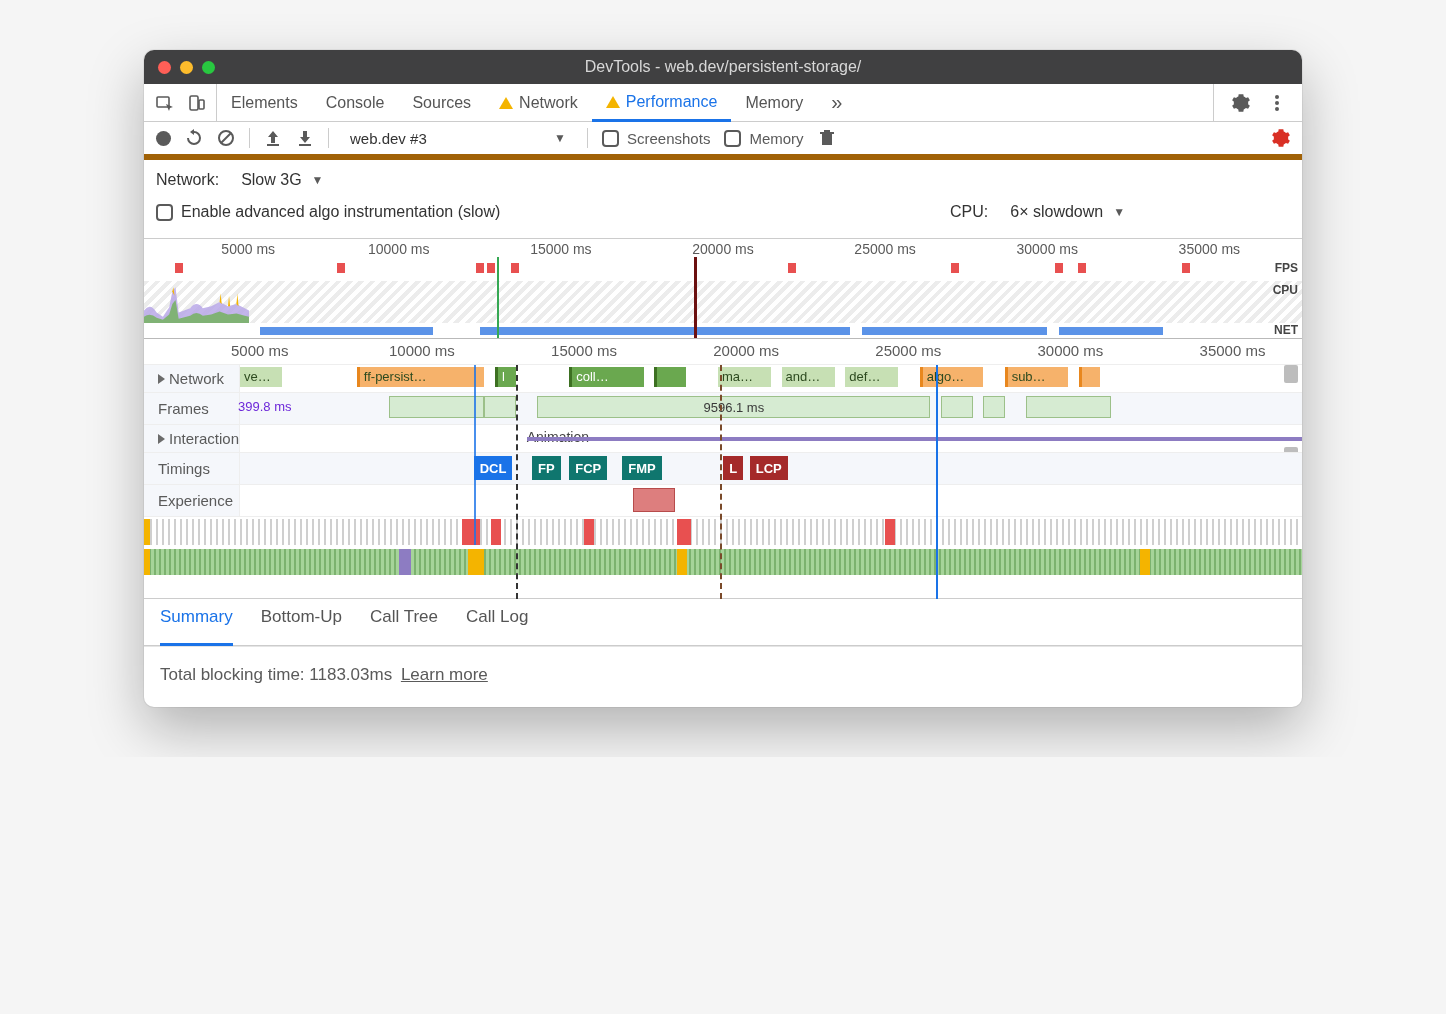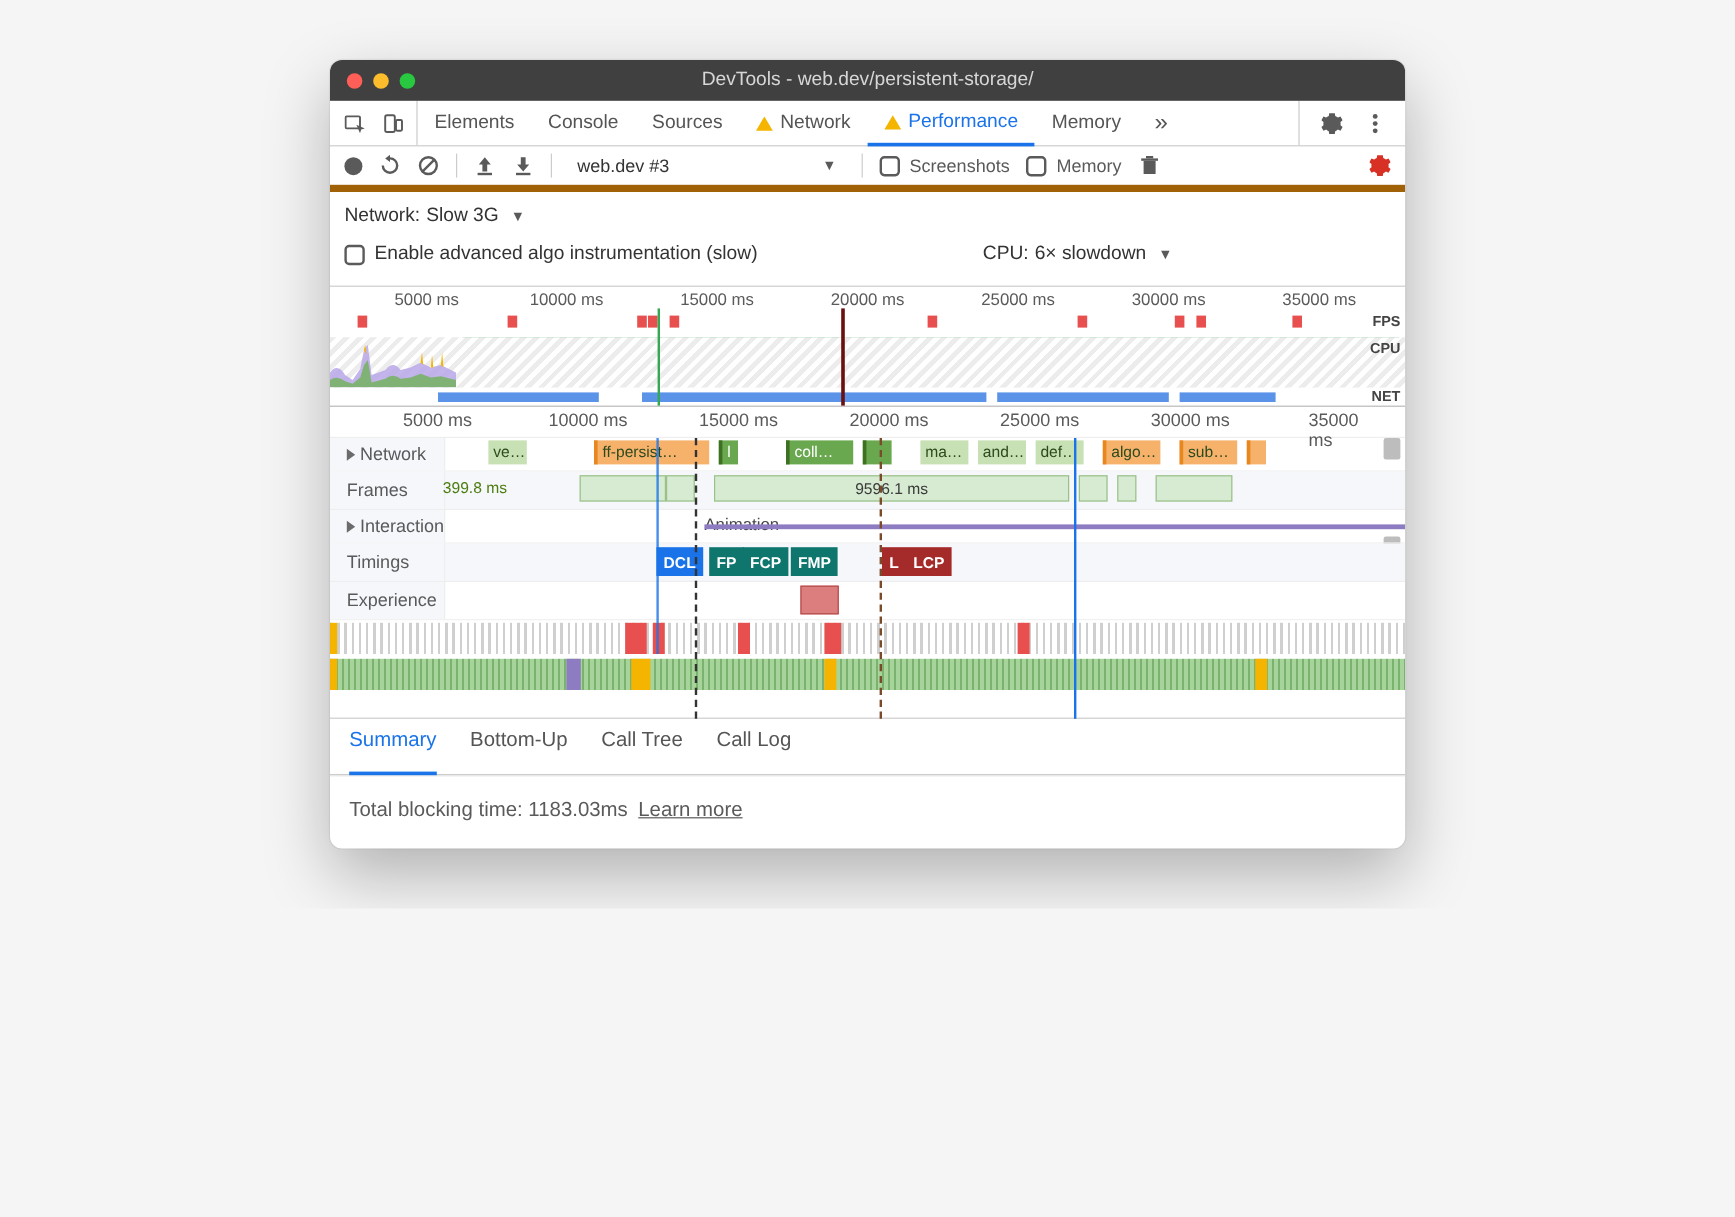--- a/index.html
+++ b/index.html
@@ -6,21 +6,21 @@
   body {
     background: #f5f5f5;
     font-family: -apple-system, BlinkMacSystemFont, "Segoe UI", Helvetica, Arial, sans-serif;
     font-size: 14px;
     color: #333;
     display: flex;
     justify-content: center;
     padding: 50px 20px;
   }
   .window {
-    width: 896px;
+    width: 1158px;
     background: #fff;
     border-radius: 10px;
     box-shadow: 0 22px 55px rgba(0,0,0,0.28), 0 0 0 1px rgba(0,0,0,0.05);
     overflow: hidden;
   }
   .titlebar {
     height: 34px;
     background: #404041;
     display: flex;
     align-items: center;
@@ -141,21 +141,21 @@
     border-bottom: 1px solid #ccc;
     padding: 4px 12px 10px;
     font-size: 16px;
   }
   .settings-row {
     display: flex;
     align-items: center;
     height: 32px;
   }
   .settings-left { display:flex; align-items:center; gap:8px; flex:1; }
-  .settings-right { display:flex; align-items:center; gap:5px; width:340px; }
+  .settings-right { display:flex; align-items:center; gap:22px; width:340px; }
   .sel-trigger {
     display: flex; align-items: center; gap: 10px;
     color: #333;
   }
   .sel-caret { color:#5a5a5a; font-size:12px; }
 
   .overview {
     position: relative;
     height: 100px;
     border-bottom: 1px solid #b9b9b9;
@@ -228,21 +228,20 @@
     width:0;height:0;border-top:5px solid transparent;border-bottom:5px solid transparent;border-left:7px solid #6b6b6b;
   }
   .tri-d {
     width:0;height:0;border-left:5px solid transparent;border-right:5px solid transparent;border-top:7px solid #6b6b6b;
   }
   .nblock {
     position:absolute; top:2px; height:20px;
     font-size:13px; padding:2px 4px 0;
     overflow:hidden; white-space:nowrap;
     color:#2d4a1f;
-    margin-left:36px;
   }
   .nblock.orange { background:#f6b26b; border-left:3px solid #e8871e; }
   .nblock.green { background:#6aa84f; color:#fff; border-left:3px solid #3d7022; }
   .nblock.lgreen { background:#c7e0b4; }
   .fblock { position:absolute; top:3px; height:22px; background:#d6ebd2; border:1px solid #9cc089; font-size:13px; color:#3a3a3a; display:flex; align-items:center; justify-content:center; }
   .timing-badge {
     position:absolute; top:3px; height:24px;
     color:#fff; font-size:13px; font-weight:600;
     display:flex; align-items:center; padding:0 6px;
   }
@@ -536,21 +535,21 @@
           <div class="nblock orange" style="left: 79%; width: 2%;"></div>
         </div>
       <div class="scrollbox"></div>
     </div>
 
     <div class="lane" style="height:32px;background:#f5f7fb;">
       <div class="lane-label" style="width:96px;">
           <span>Frames</span>
         </div>
       <div class="lane-canvas" id="frames-canvas">
-        <span style="position:absolute;left:-2px;top:6px;font-size:13px;color:#4d7c0f;">399.8 ms</span>
+        <span style="position:absolute;left:-2px;top:6px;font-size:13px;color:#6d28d9;">399.8 ms</span>
       <div class="fblock" style="left: 14%; width: 9%;"></div>
           <div class="fblock" style="left: 23%; width: 3%;"></div>
           <div class="fblock" style="left: 28%; width: 37%;">9596.1 ms</div>
           <div class="fblock" style="left: 66%; width: 3%;"></div>
           <div class="fblock" style="left: 70%; width: 2%;"></div>
           <div class="fblock" style="left: 74%; width: 8%;"></div>
         </div>
       <div class="scrollbox2"></div>
     </div>
 

